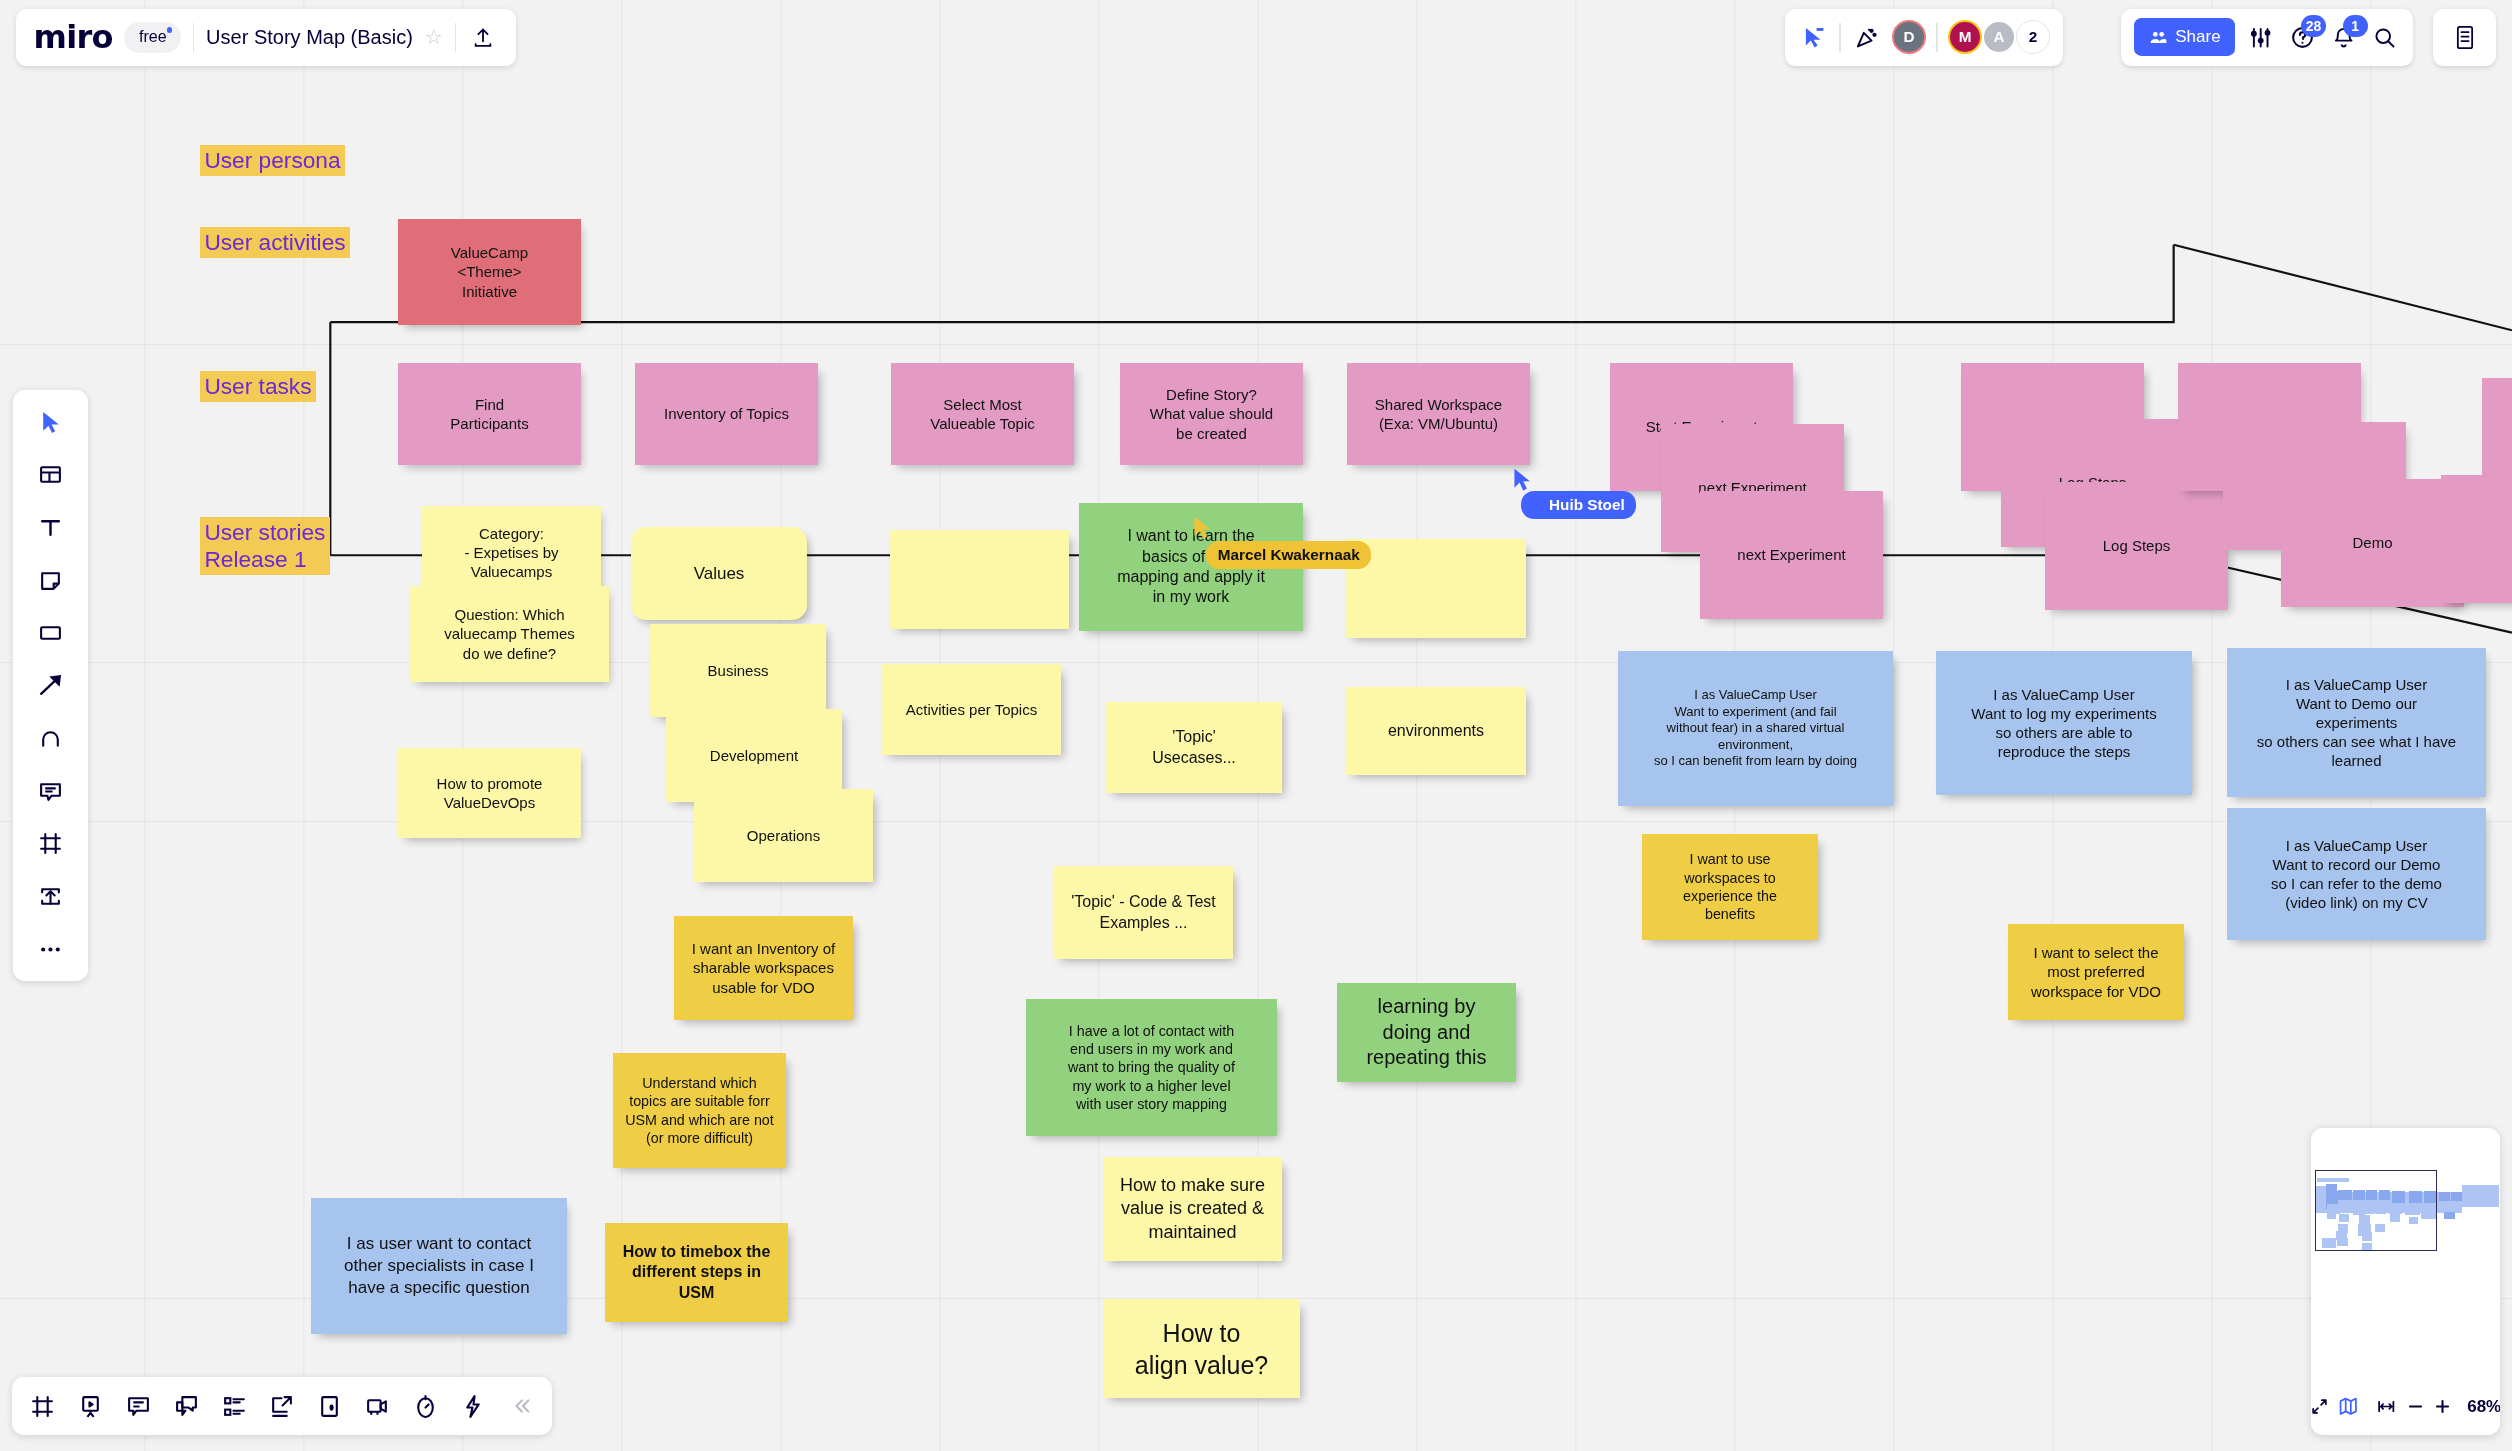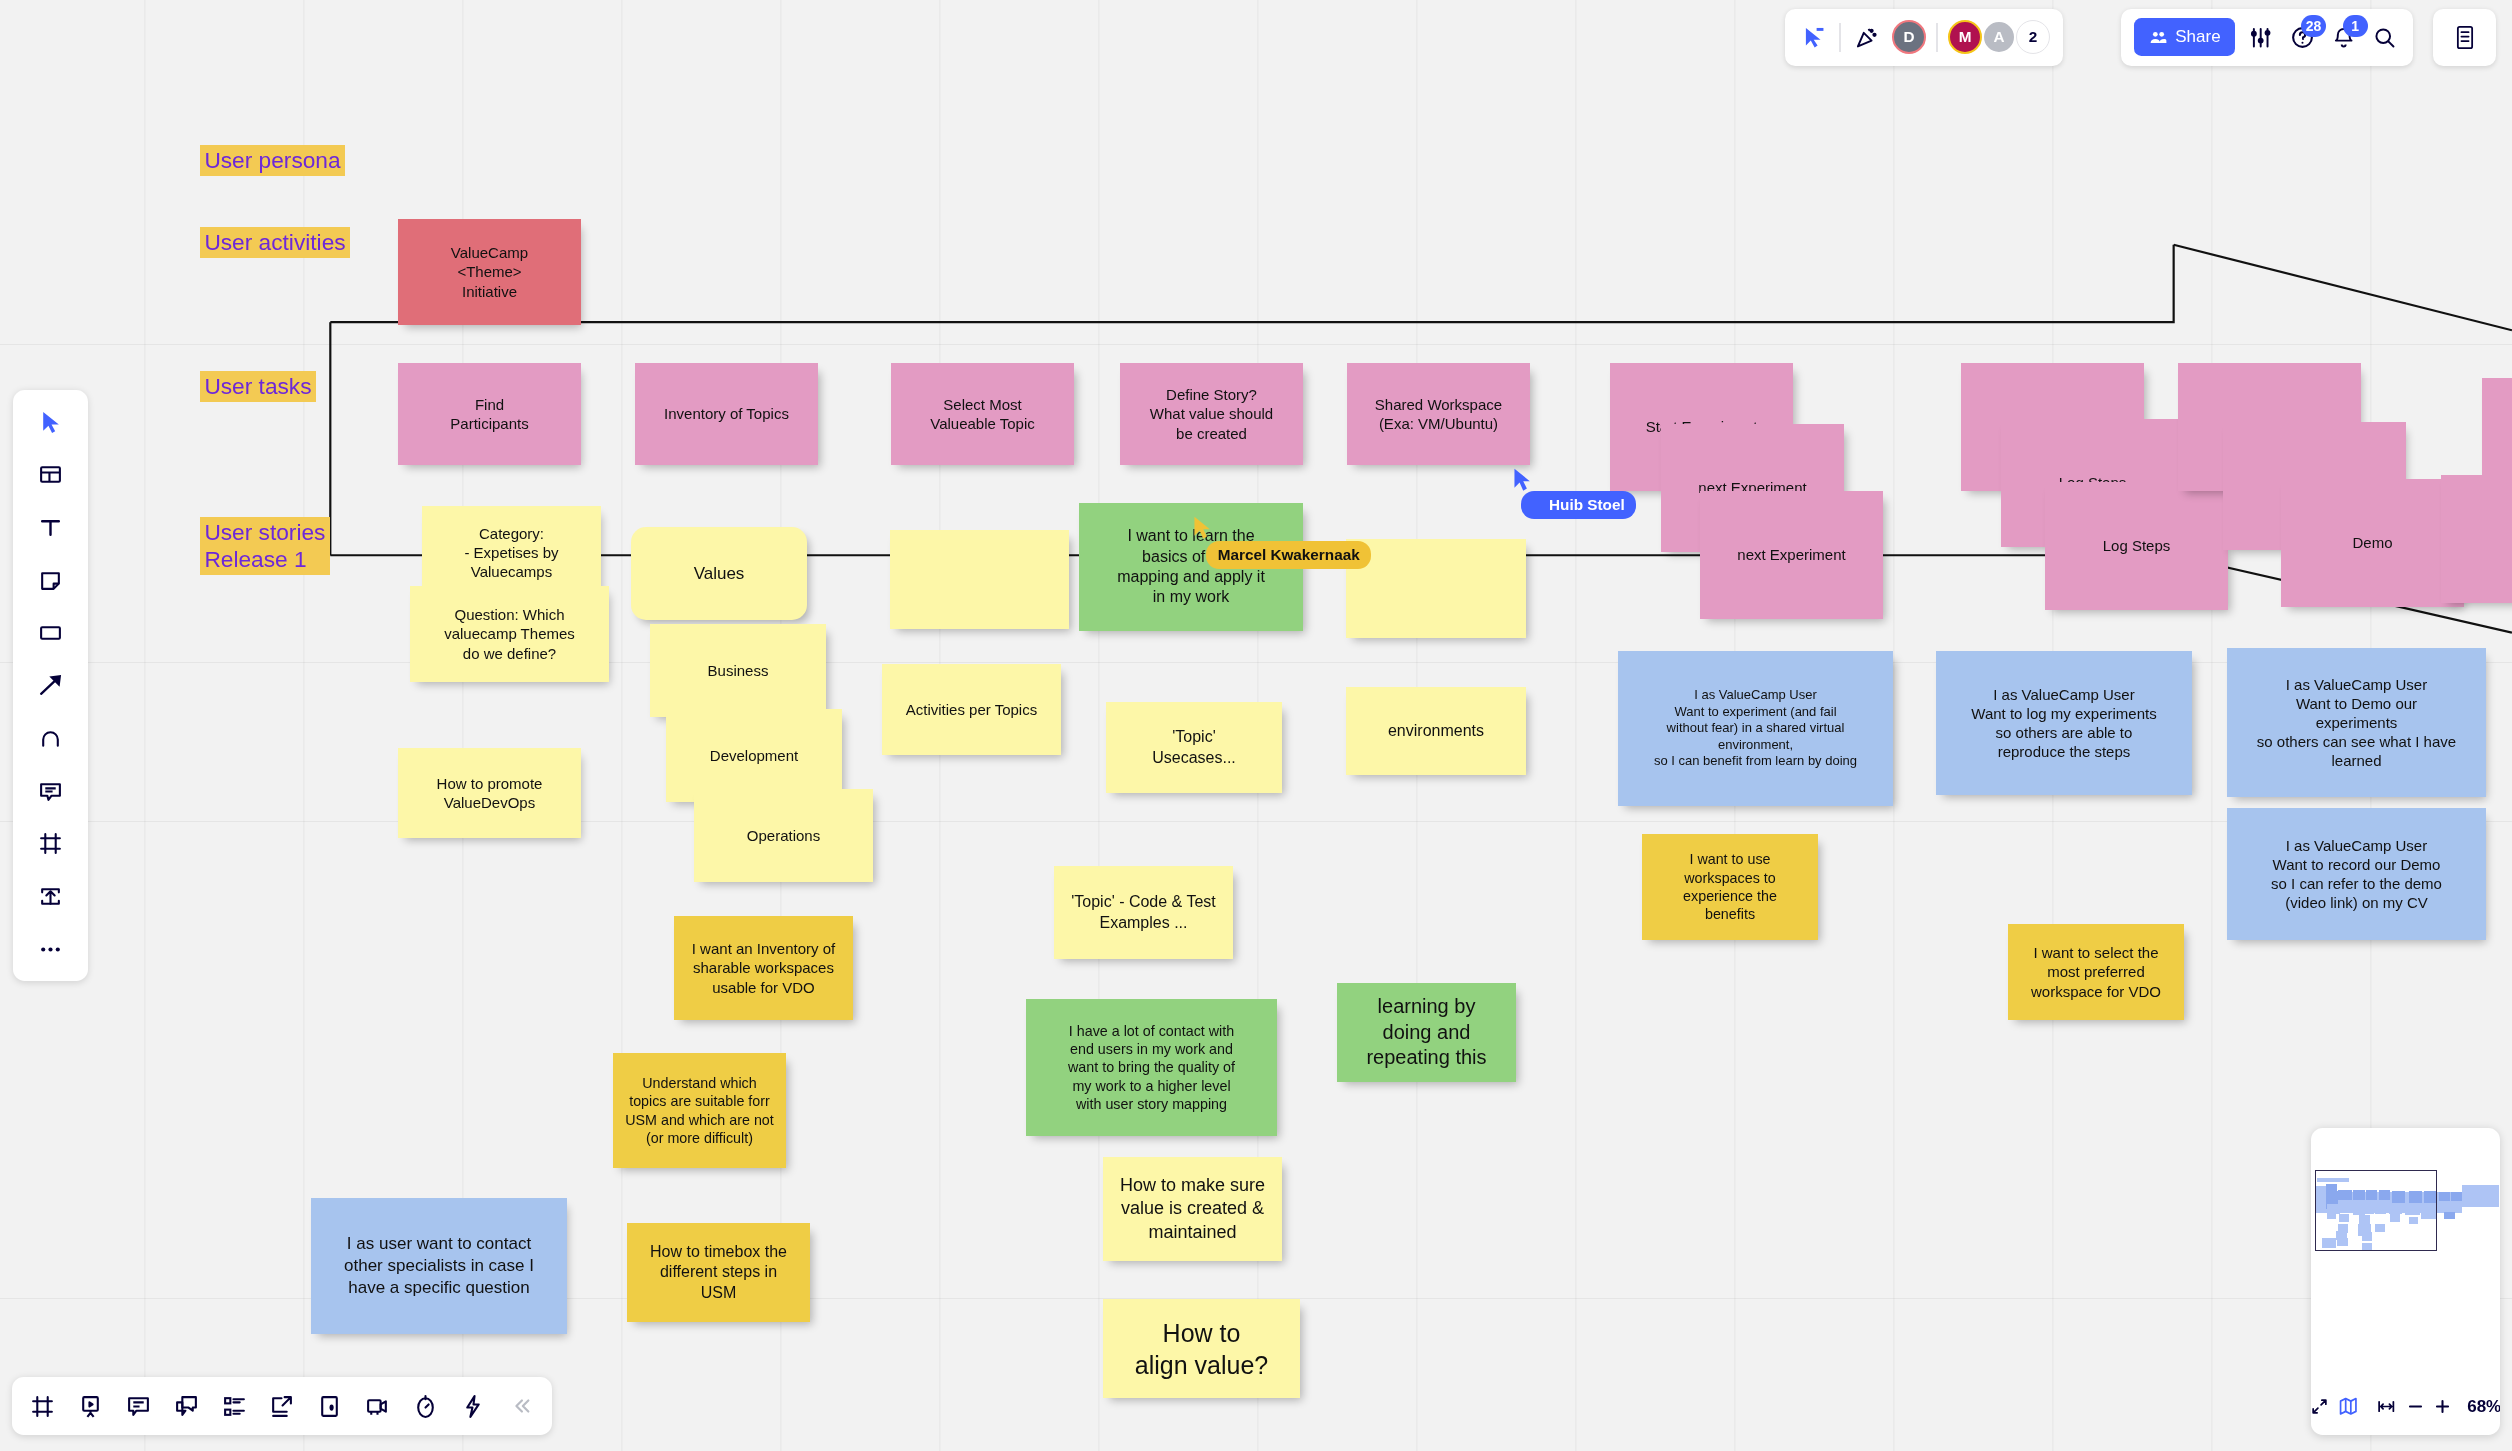--- a/index.html
+++ b/index.html
@@ -242,21 +242,21 @@
       <div class="note n-green" style="left: 1337px; top: 983px; width: 179px; height: 99px; font-size: 20px;">learning by
 doing and
 repeating this</div>
       <div class="note n-gold" style="left: 674px; top: 916px; width: 179px; height: 104px; font-size: 15px;">I want an Inventory of
 sharable workspaces
 usable for VDO</div>
       <div class="note n-gold" style="left: 613px; top: 1053px; width: 173px; height: 115px; font-size: 14.3px;">Understand which
 topics are suitable forr
 USM and which are not
 (or more difficult)</div>
-      <div class="note n-gold" style="left: 627px; top: 1223px; width: 183px; height: 99px; font-size: 16px;">How to timebox the
+      <div class="note n-gold" style="left: 605px; top: 1223px; width: 183px; height: 99px; font-size: 16px; font-weight: bold;">How to timebox the
 different steps in
 USM</div>
       <div class="note n-yellow" style="left: 1103px; top: 1157px; width: 179px; height: 104px; font-size: 18px;">How to make sure
 value is created &amp;
 maintained</div>
       <div class="note n-yellow" style="left: 1103px; top: 1299px; width: 197px; height: 99px; font-size: 25px;">How to
 align value?</div>
       <div class="note n-blue" style="left: 311px; top: 1198px; width: 256px; height: 136px; font-size: 17px;">I as user want to contact
 other specialists in case I
 have a specific question</div>
@@ -294,20 +294,36 @@
   </div>
   <div class="cursor-label cl-gold" style="left:1206px; top:541px;">Marcel Kwakernaak</div>
 
   <div class="cursor-arrow" style="left:1513px; top:468px;">
     <svg width="19" height="23.4" viewBox="0 0 26 32">
         <path d="M2 1 L2 27 L9 20 L14 31 L19 28 L14 18 L23 18 Z" fill="#4262ff"></path>
       </svg>
   </div>
   <div class="cursor-label cl-blue" style="left:1521px; top:491px;padding-left:28px;">Huib Stoel</div>
 
+  <div class="topbar">
+    <div class="miro-logo">miro</div>
+    <div class="plan-pill">
+      <span>free</span>
+      <span class="dot"></span>
+    </div>
+    <div class="vsep"></div>
+    <div class="board-title">User Story Map (Basic)</div>
+    <div class="star-icon">☆</div>
+    <div class="vsep"></div>
+    <div class="icon-btn">
+      <svg class="upload-icon" viewBox="0 0 24 24" fill="none" stroke="#050038" stroke-width="2" stroke-linecap="round">
+        <path d="M12 3 L12 16 M7 8 L12 3 L17 8 M4 19 L4 21 L20 21 L20 19"></path>
+      </svg>
+    </div>
+  </div>
 
   <div class="tr-group" style="right:449px;">
     <div class="icon-btn">
       <svg width="23.4" height="23.4" viewBox="0 0 24 24" fill="#4262ff">
           <path d="M4 2 L4 20 L9 15 L13 22 L16 20 L12 14 L19 14 Z"></path>
           <rect x="15" y="2" width="7" height="3" fill="#4262ff"></rect>
         </svg>
     </div>
     <div class="vsep"></div>
     <div class="icon-btn">

